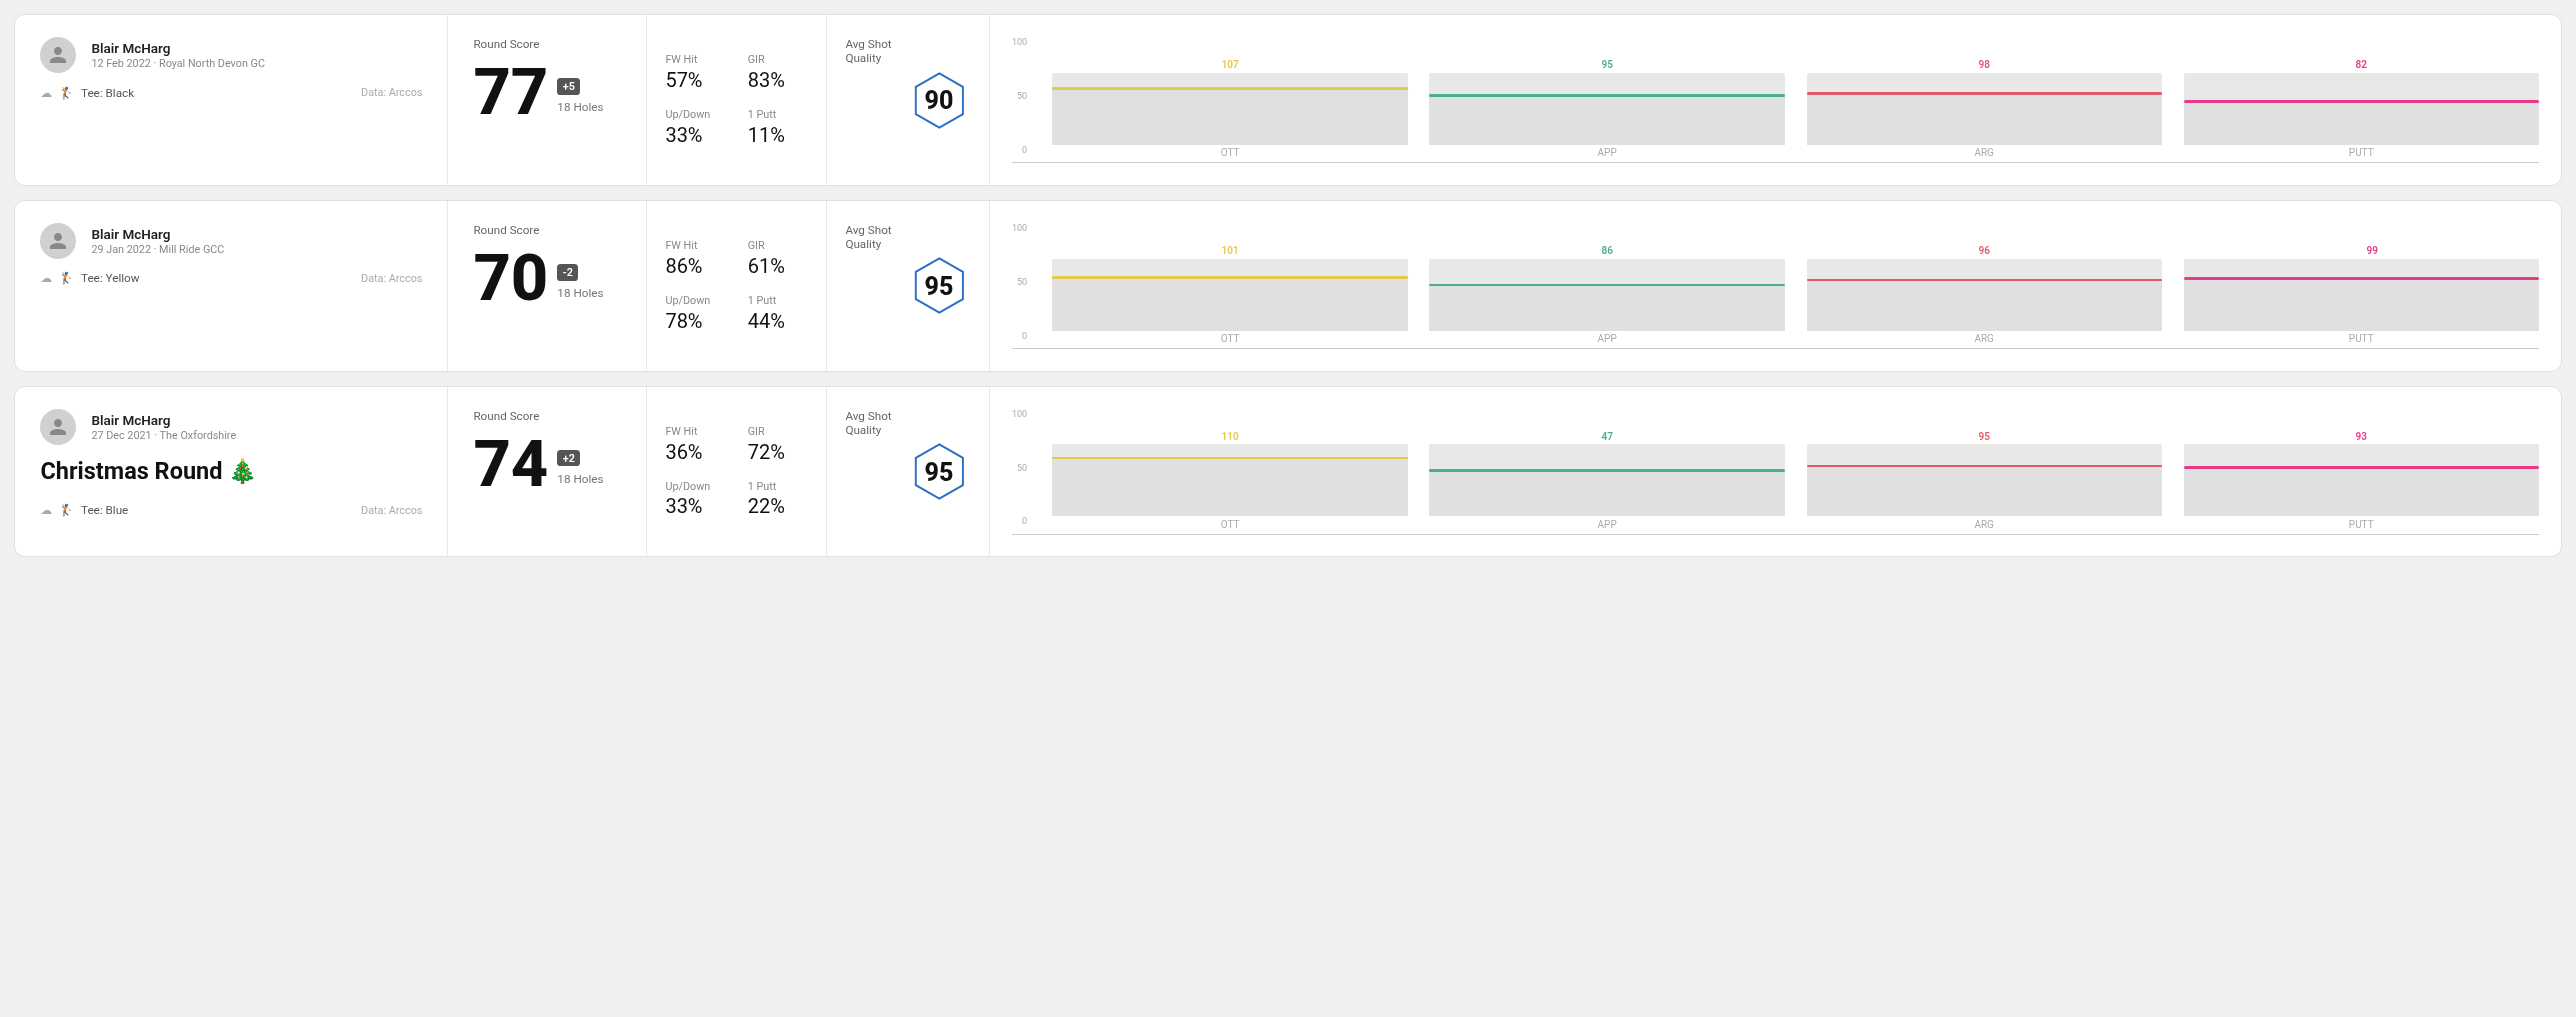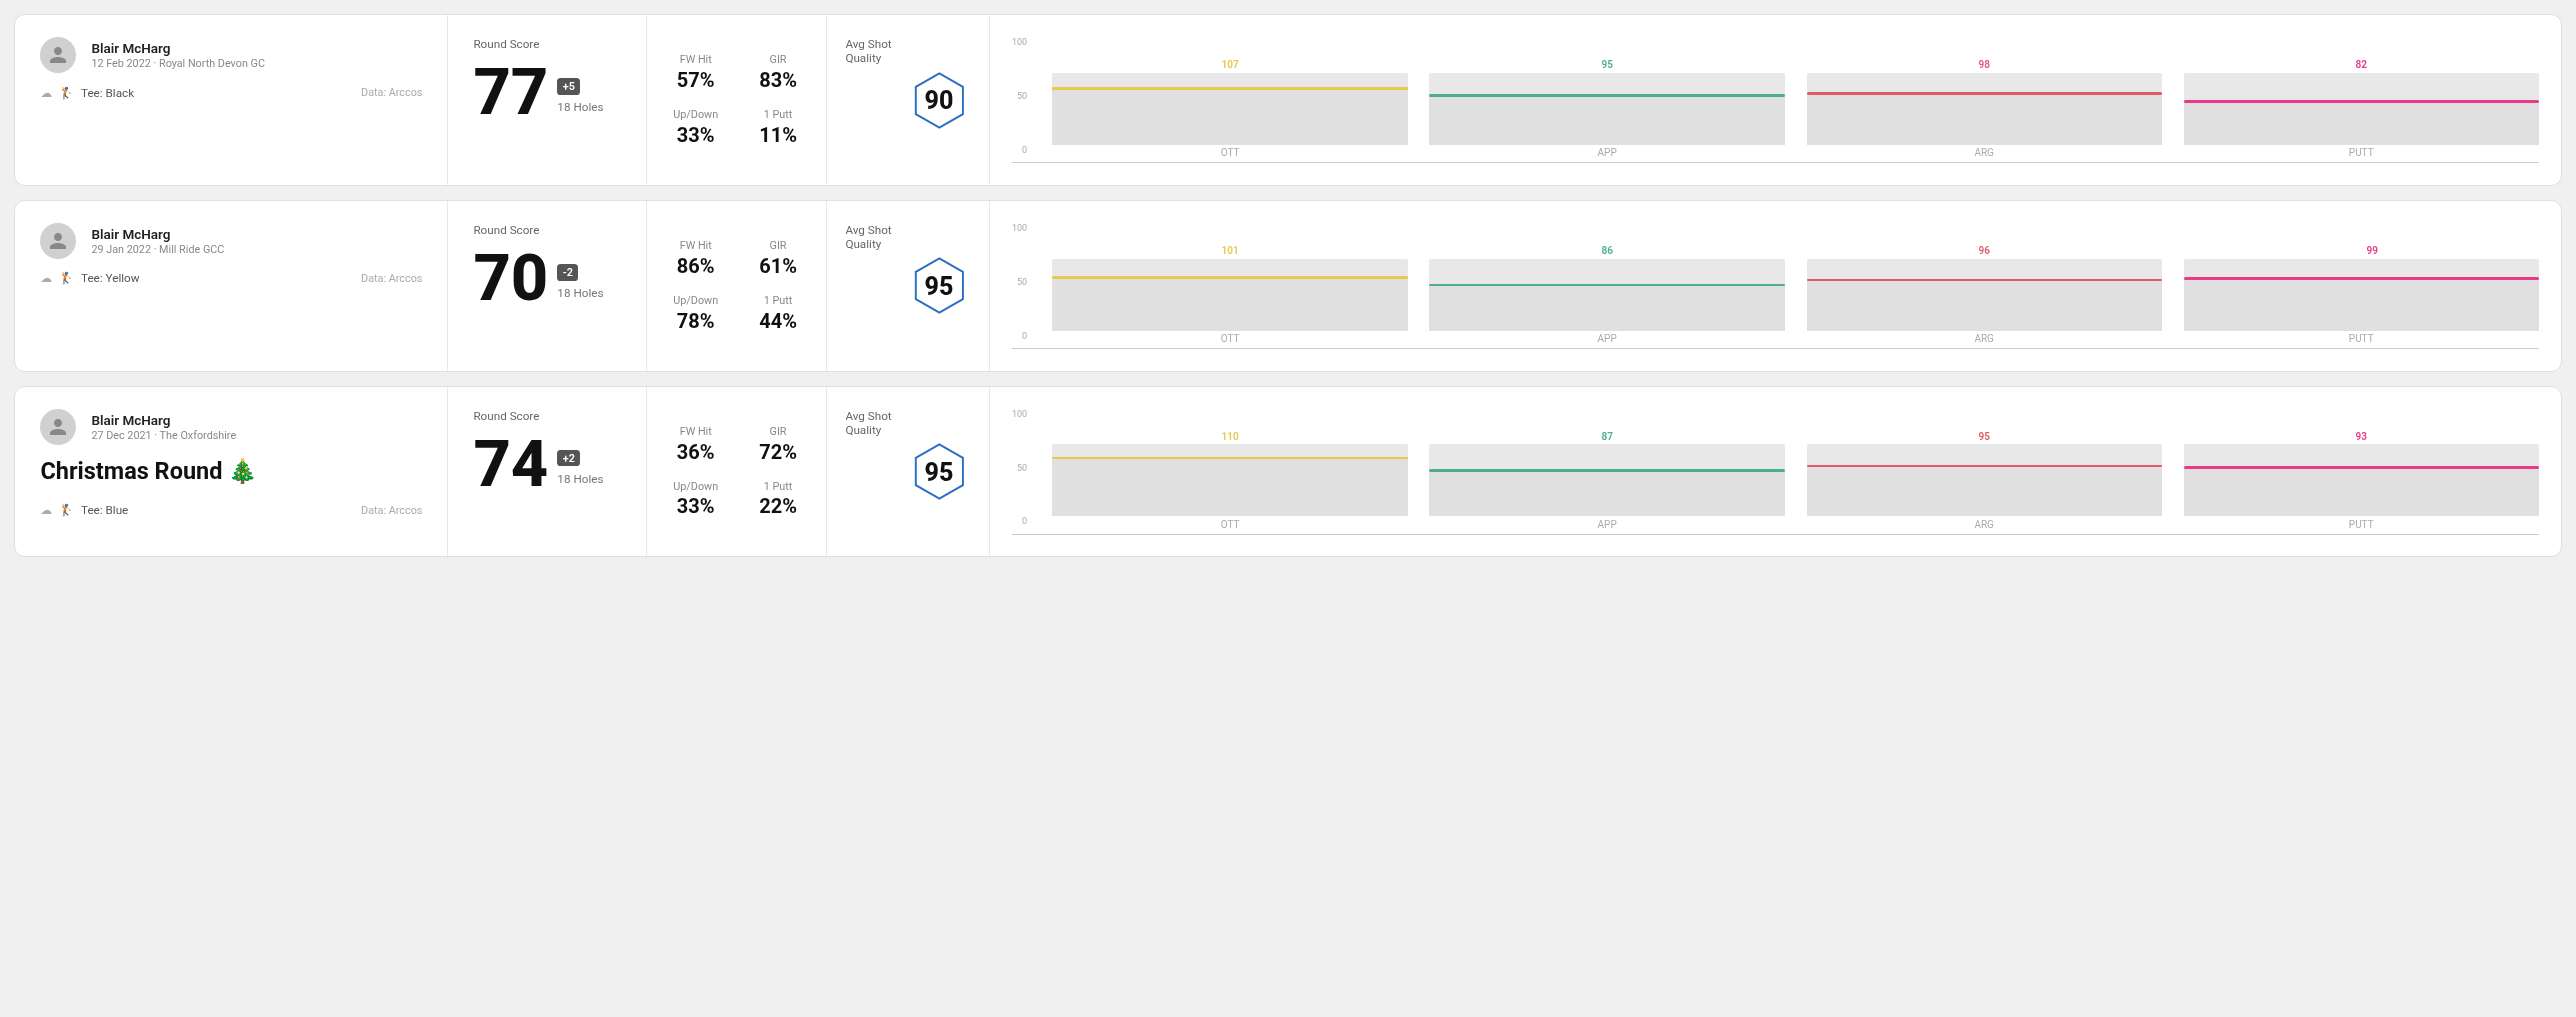--- a/index.html
+++ b/index.html
@@ -118,30 +118,29 @@
       padding: 21.7px 18px;
       border-right: 0.9px solid #e8e8e8;
       display: flex;
       flex-direction: column;
       justify-content: center;
     }
     .stats-grid {
       display: grid;
       grid-template-columns: 1fr 1fr;
       gap: 16px 21.7px;
-      text-align: center;
     }
     .stat-item .stat-label {
       font-size: 10.8px;
       color: #888;
       margin-bottom: 1.8px;
     }
     .stat-item .stat-value {
       font-size: 20px;
-      font-weight: 700;
+      font-weight: 400;
       color: #111;
     }
     .card-quality {
       flex: 0 0 144px;
       padding: 21.7px 18px;
       border-right: 0.9px solid #e8e8e8;
       display: flex;
       flex-direction: row;
       align-items: center;
       justify-content: center;
@@ -547,21 +546,21 @@
               <div class="bar-top-value" style="color: rgb(230, 200, 74);">110</div>
               <div class="bar-wrapper">
                 <div class="bar-bg"></div>
                 <div class="bar-fill" style="height: 83%; background: rgb(224, 224, 224);">
                   <div class="bar-color-line" style="background: rgb(230, 200, 74);"></div>
                 </div>
               </div>
               <div class="x-label">OTT</div>
             </div>
             <div class="bar-group">
-              <div class="bar-top-value" style="color: rgb(76, 175, 138);">87</div>
+              <div class="bar-top-value" style="color: rgb(76, 175, 138);">47</div>
               <div class="bar-wrapper">
                 <div class="bar-bg"></div>
                 <div class="bar-fill" style="height: 66%; background: rgb(224, 224, 224);">
                   <div class="bar-color-line" style="background: rgb(76, 175, 138);"></div>
                 </div>
               </div>
               <div class="x-label">APP</div>
             </div>
             <div class="bar-group">
               <div class="bar-top-value" style="color: rgb(224, 90, 106);">95</div>

